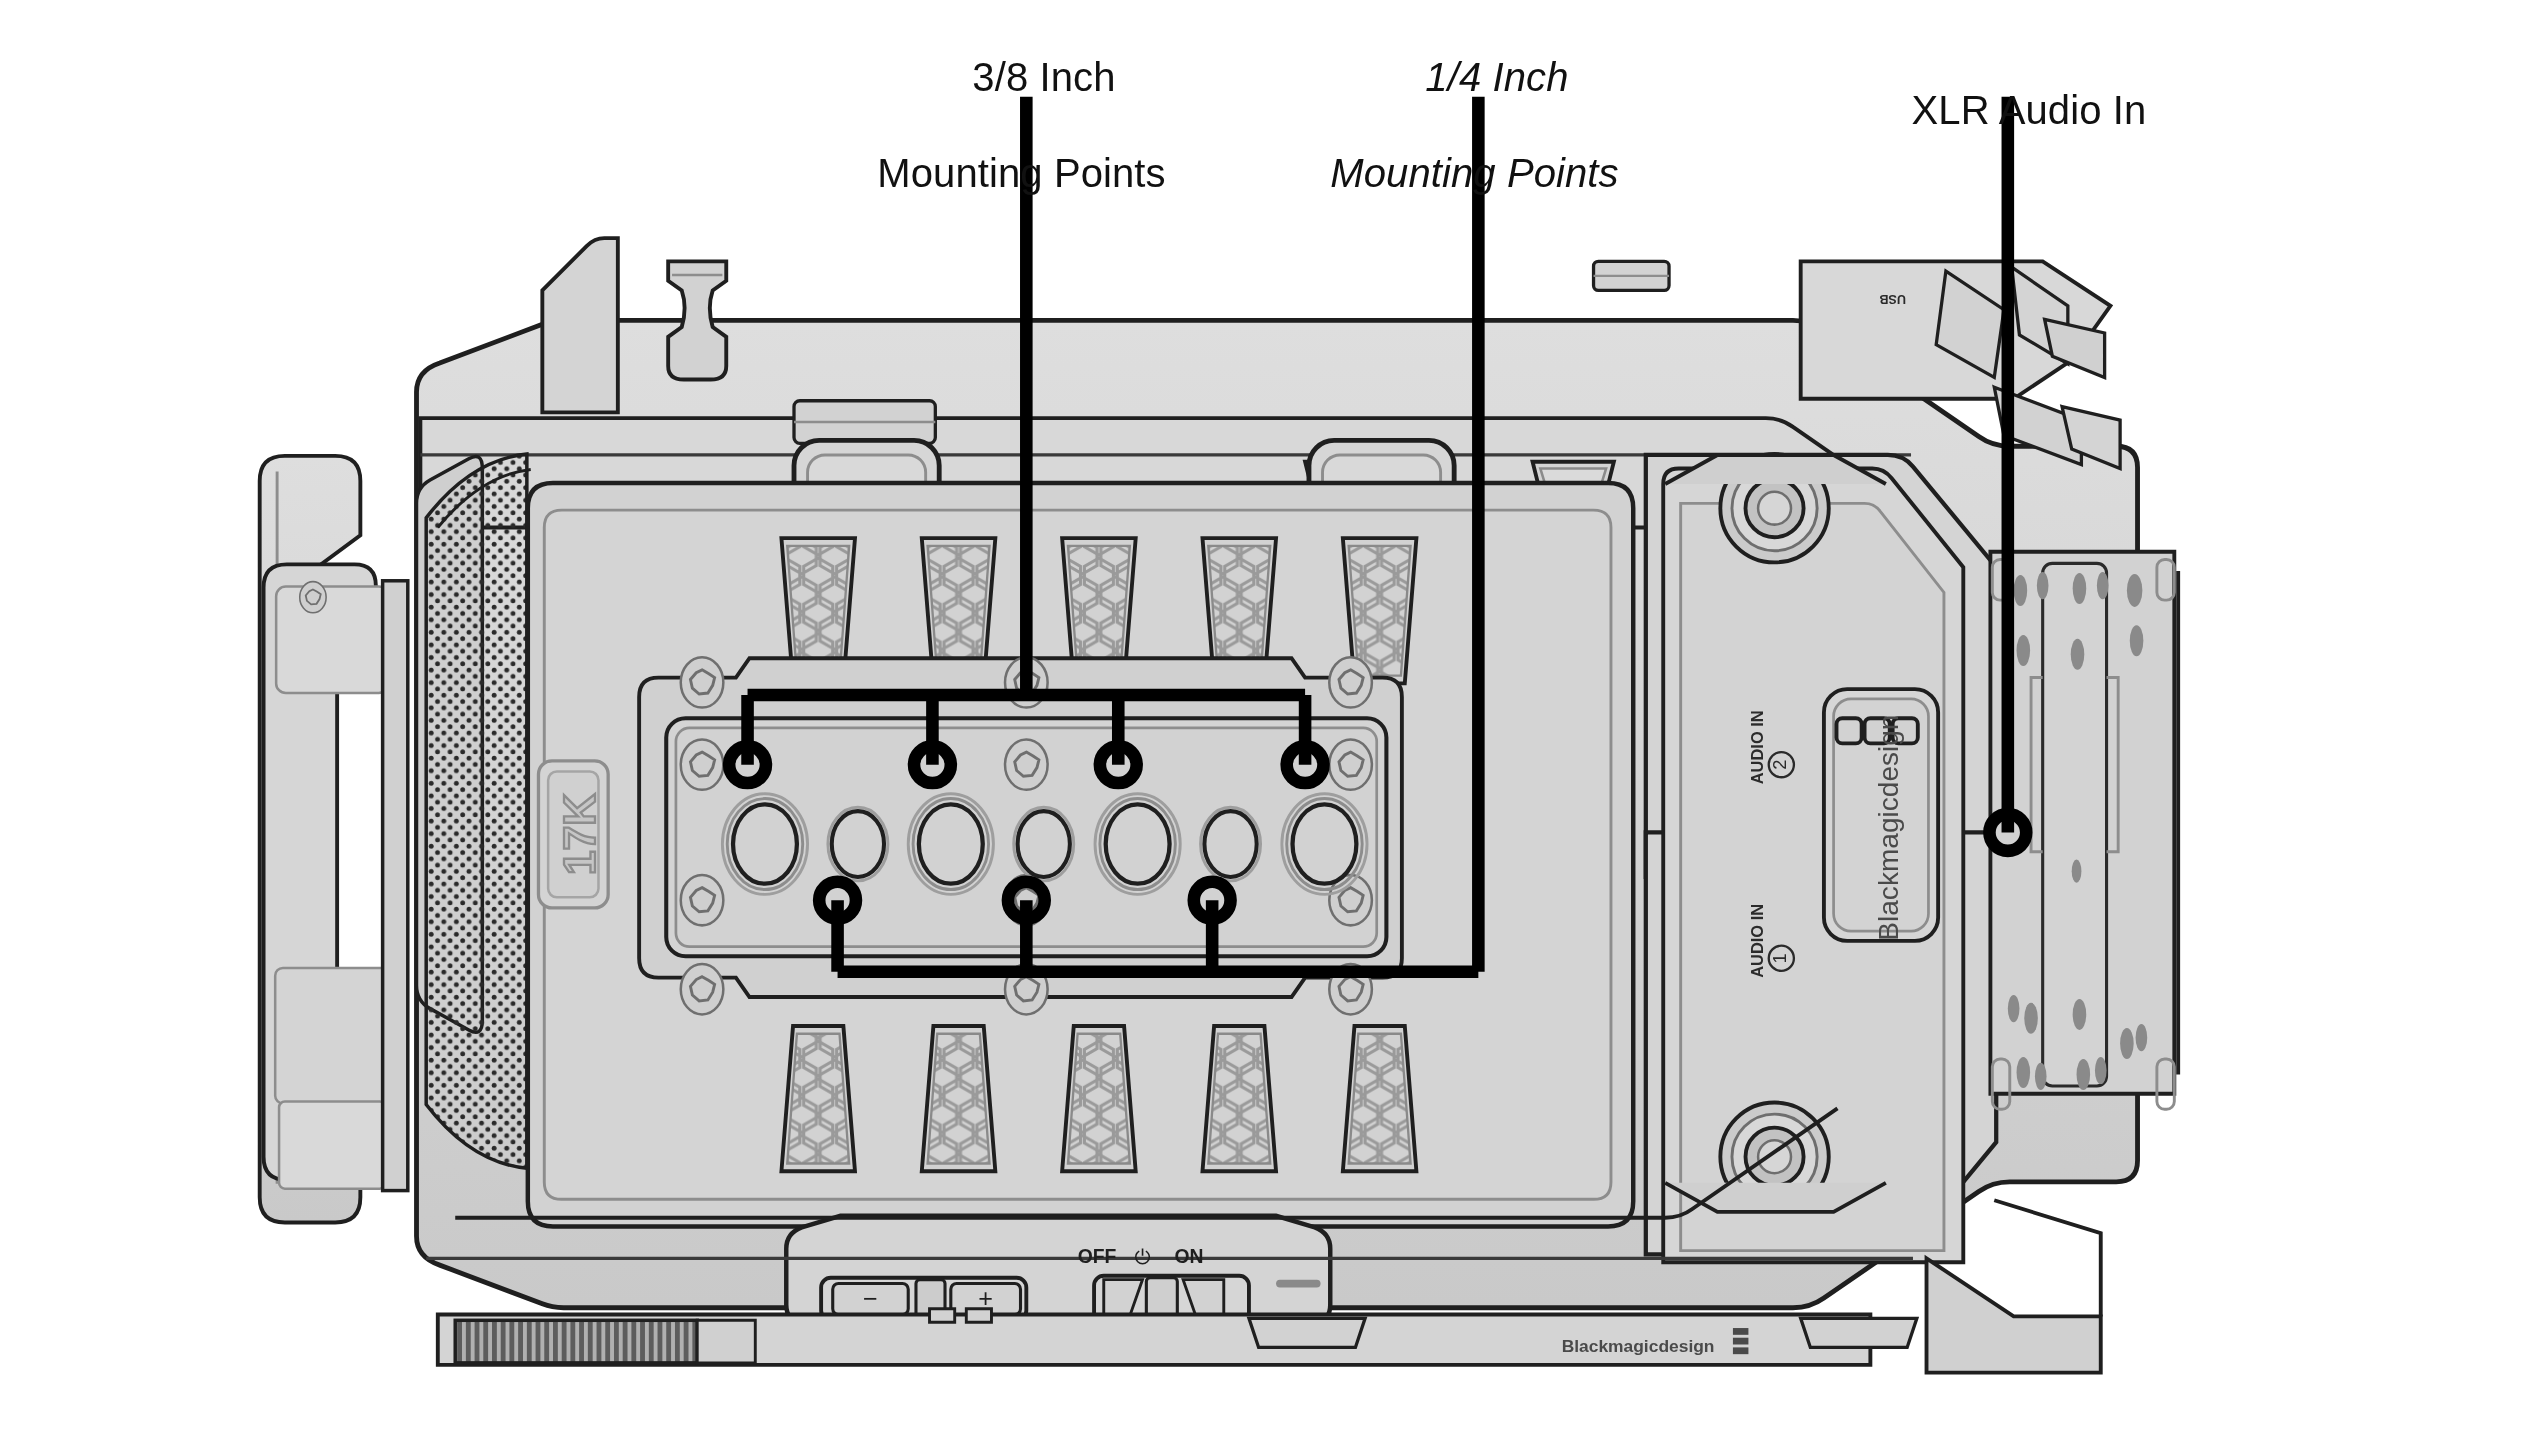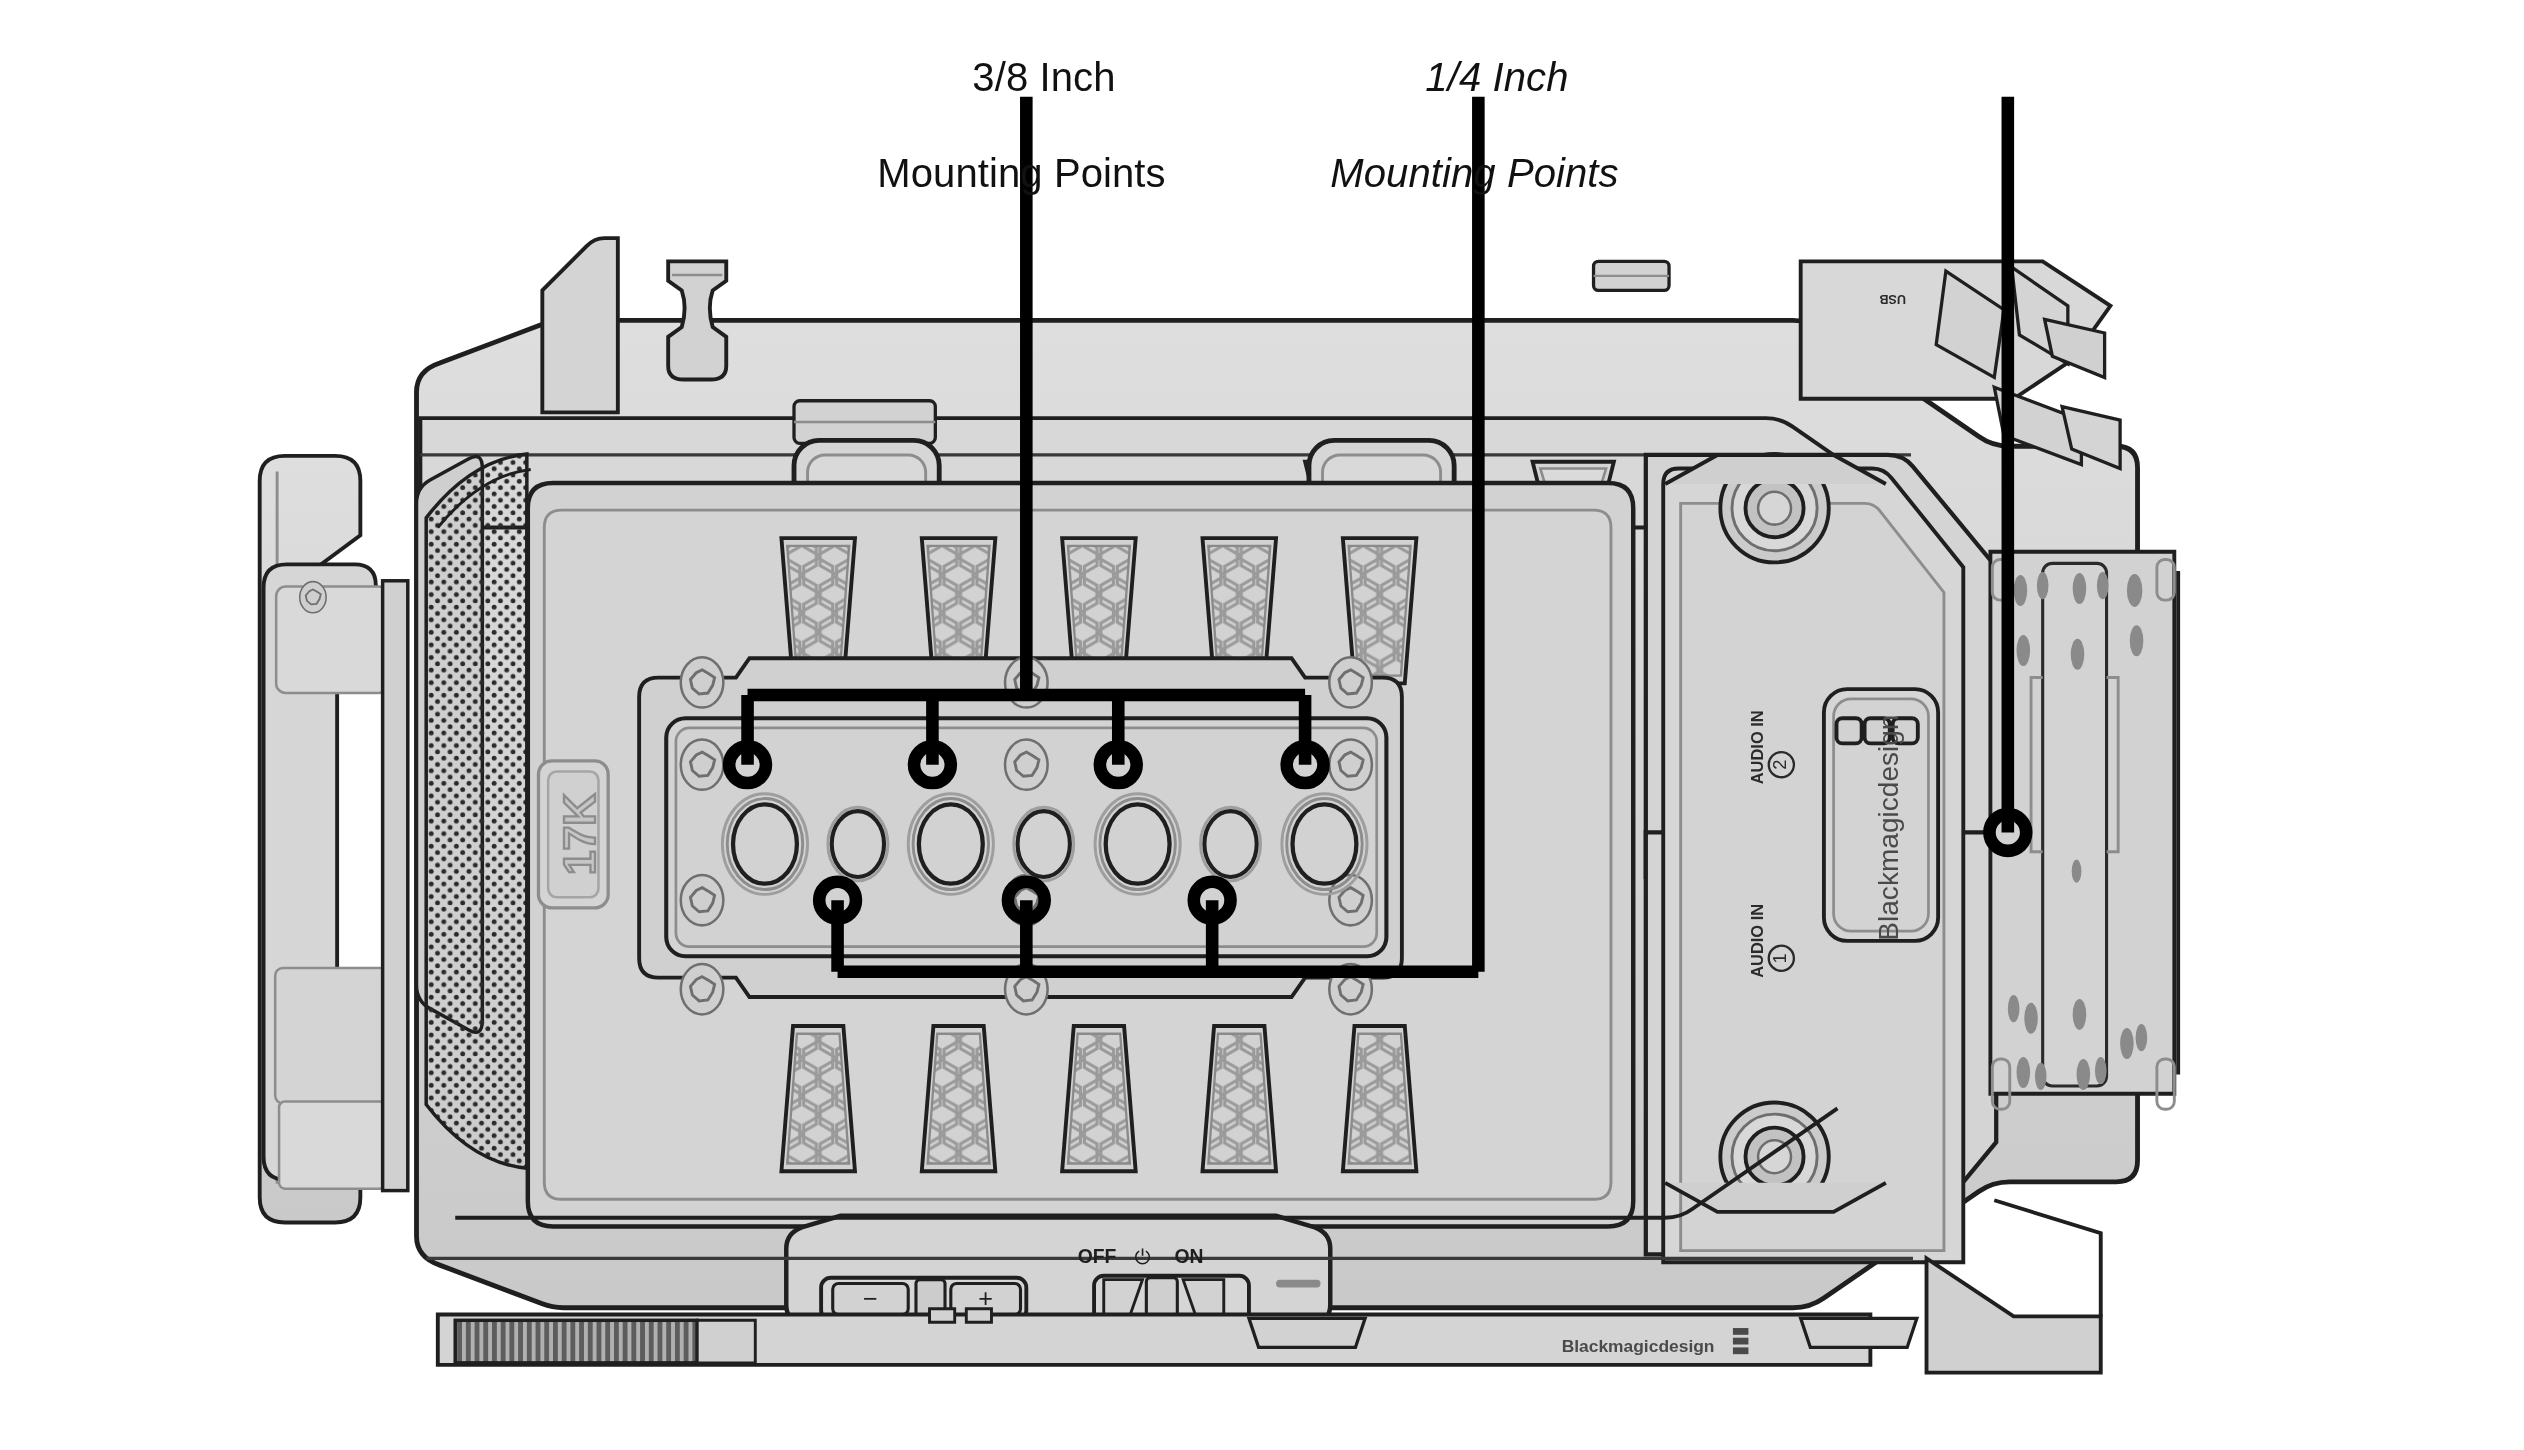--- a/index.html
+++ b/index.html
@@ -415,15 +415,18 @@
   <div class="lbl" style="left:731px;top:17.4px;width:581px;">
     <span>3/8 Inch</span>
     <span class="l2">Mounting Points</span>
   </div>
 
   <div class="lbl" style="left:1184px;top:17.4px;width:581px;font-style:italic;">
     <span>1/4 Inch</span>
     <span class="l2">Mounting Points</span>
   </div>
 
+  <div class="lbl" style="left:1716px;top:50px;width:581px;">
+    <span>XLR Audio In</span>
+  </div>
 
 </div>
 
 
 </body></html>

